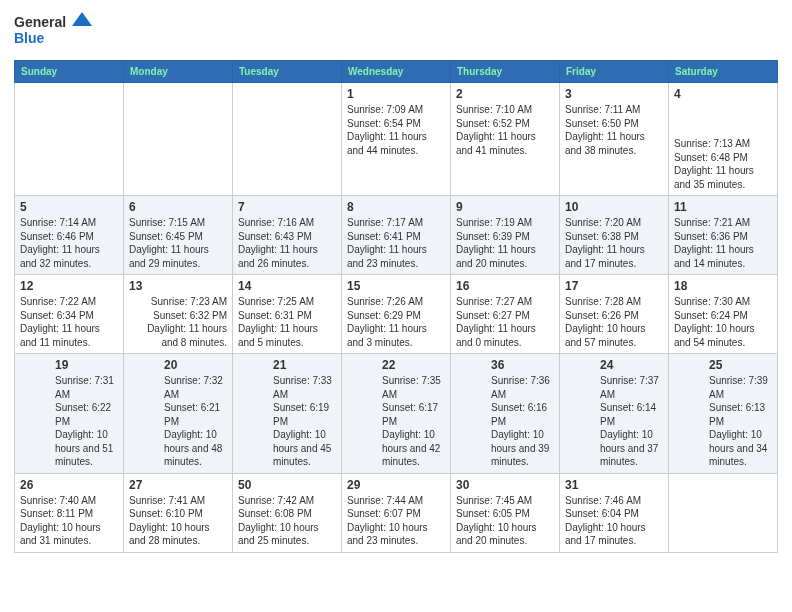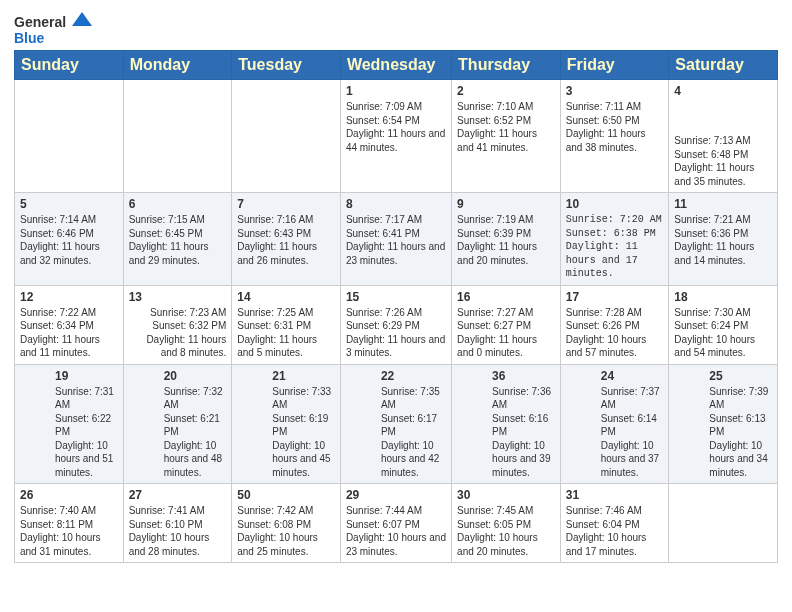--- a/index.html
+++ b/index.html
@@ -12,21 +12,21 @@
     .page {
       width: 792px;
       min-height: 612px;
       background: #fff;
       padding: 10px 14px 10px 14px;
     }
     .header {
       display: flex;
       justify-content: space-between;
       align-items: flex-start;
-      margin-bottom: 0;
+      margin-bottom: 10px;
     }
     .logo {
       display: flex;
       align-items: center;
       gap: 4px;
     }
     .header-right {
       text-align: right;
     }
     .month-title {
@@ -39,24 +39,24 @@
       font-size: 14px;
       color: #555;
     }
     .calendar {
       width: 100%;
       border-collapse: collapse;
       border: 1px solid #ccc;
     }
     .calendar th {
       background: #2e6db4;
-      color: #fef9c3;
+      color: #86efac;
       text-align: left;
       padding: 5px 6px;
-      font-size: 16px;
+      font-size: 10px;
       font-weight: bold;
       border: 1px solid #2566a8;
     }
     .calendar td {
       vertical-align: top;
       border: 1px solid #ccc;
       padding: 4px 5px;
       width: 113px;
       min-height: 80px;
       font-size: 10.5px;
@@ -180,21 +180,21 @@
 Daylight: 11 hours and 23 minutes.</div>
           </td>
           <td>
             <span class="day-number">9</span>
             <div class="day-info" style="white-space: pre-line;">Sunrise: 7:19 AM
 Sunset: 6:39 PM
 Daylight: 11 hours and 20 minutes.</div>
           </td>
           <td>
             <span class="day-number">10</span>
-            <div class="day-info" style="white-space: pre-line; font-family: Liberation Mono, monospace;">Sunrise: 7:20 AM
+            <div class="day-info" style="white-space: pre-line;">Sunrise: 7:20 AM
 Sunset: 6:38 PM
 Daylight: 11 hours and 17 minutes.</div>
           </td>
           <td>
             <span class="day-number">11</span>
             <div class="day-info" style="white-space: pre-line;">Sunrise: 7:21 AM
 Sunset: 6:36 PM
 Daylight: 11 hours and 14 minutes.</div>
           </td>
         </tr>

